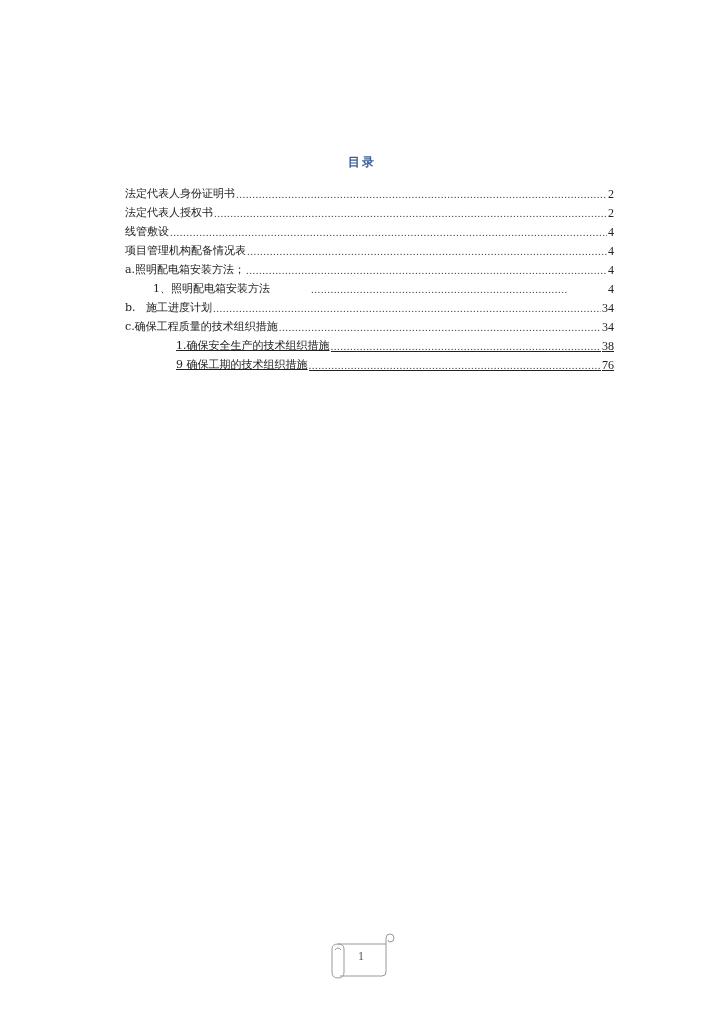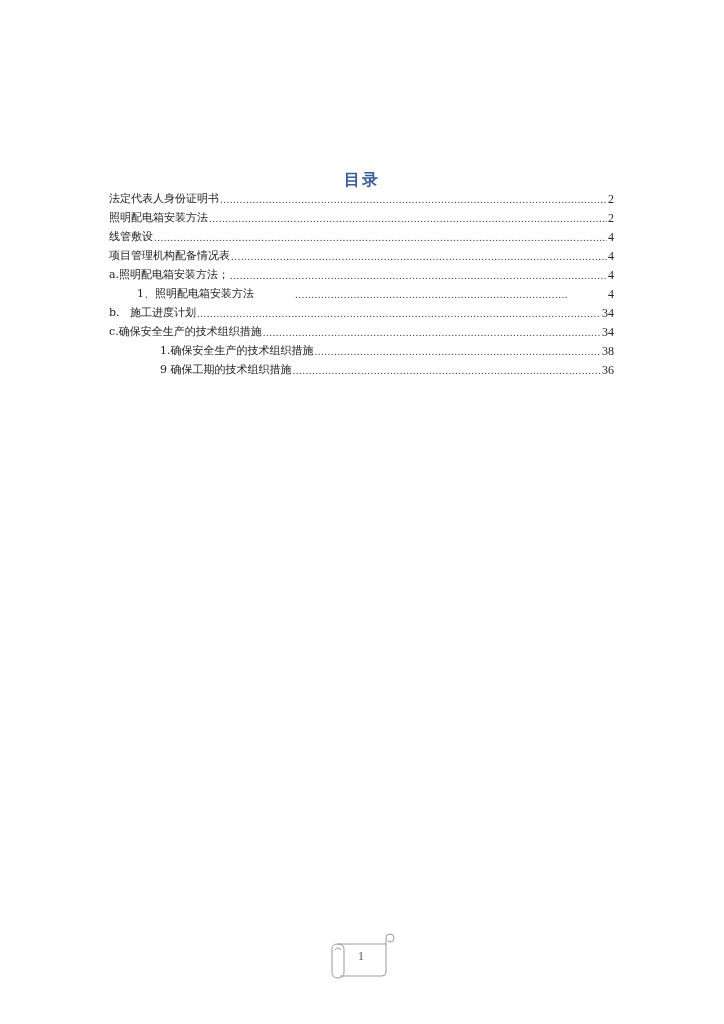--- a/index.html
+++ b/index.html
@@ -1,47 +1,47 @@
 <!DOCTYPE html>
 <html><head>
 <meta charset="utf-8">
 <style>
   html, body { margin:0; padding:0; background:#fff; }
   body { width:724px; height:1024px; position:relative; overflow:hidden;
          font-family: "DejaVu Serif", "Liberation Serif", serif; color:#222; }
   .title { position:absolute; top:154px; left:0; width:724px; text-align:center;
-           font-family:"DejaVu Sans","Liberation Sans",sans-serif; font-size:16px;
-           color:#3b5d95; font-weight:bold; letter-spacing:2px;margin-top:16px; }
+           font-family:"DejaVu Sans","Liberation Sans",sans-serif; font-size:12px;
+           color:#3b5d95; font-weight:bold; letter-spacing:2px; }
   .toc { position:absolute; top:187px; left:109px; width:505px; }
-  .row { display:flex; align-items:flex-end; height:19px; font-size:11px; line-height:14px; }
+  .row { display:flex; align-items:flex-start; height:19px; font-size:11px; line-height:14px;margin-left:16px; }
   .row .label { white-space:nowrap; }
   .row .dots { flex:1; overflow:hidden; white-space:nowrap; color:#444; margin:0 1px;
                font-family:"Liberation Serif",serif; letter-spacing:0.5px; }
   .row .dots::after { content:"........................................................................................................................................................................................................................................................................"; }
   .row .page { white-space:nowrap; font-family:"Liberation Serif",serif; font-size:12px; }
   .l1 { padding-left:0; }
   .l2 { padding-left:28px;gap:40px; }
-  .l3 { padding-left:51px; }
+  .l3 { padding-left:51px;text-decoration:underline; }
   .footer { position:absolute; left:328px; top:932px; width:70px; height:48px; }
   .footer .num { position:absolute; left:0; width:66px; top:17px; text-align:center;
                  font-family:"Liberation Serif",serif; font-size:12px; color:#555; }
 </style>
 </head>
 <body>
 
 <div class="title">目录</div>
 
 <div class="toc">
   <div class="row l1">
       <span class="label">法定代表人身份证明书</span>
       <span class="dots"></span>
       <span class="page">2</span>
     </div>
   <div class="row l1">
-      <span class="label">照明配电箱安装方法</span>
+      <span class="label">法定代表人授权书</span>
       <span class="dots"></span>
       <span class="page">2</span>
     </div>
   <div class="row l1">
       <span class="label">线管敷设</span>
       <span class="dots"></span>
       <span class="page">4</span>
     </div>
   <div class="row l1">
       <span class="label">项目管理机构配备情况表</span>
@@ -57,33 +57,33 @@
       <span class="label">1、照明配电箱安装方法</span>
       <span class="dots"></span>
       <span class="page">4</span>
     </div>
   <div class="row l1">
       <span class="label" style="white-space:pre">b.   施工进度计划</span>
       <span class="dots"></span>
       <span class="page">34</span>
     </div>
   <div class="row l1">
-      <span class="label">c.确保安全生产的技术组织措施</span>
+      <span class="label">c.确保工程质量的技术组织措施</span>
       <span class="dots"></span>
       <span class="page">34</span>
     </div>
   <div class="row l3">
       <span class="label">1.确保安全生产的技术组织措施</span>
       <span class="dots"></span>
       <span class="page">38</span>
     </div>
   <div class="row l3">
       <span class="label">9 确保工期的技术组织措施</span>
       <span class="dots"></span>
-      <span class="page">36</span>
+      <span class="page">76</span>
     </div>
 </div>
 
 <div class="footer">
   <svg width="70" height="48" viewBox="0 0 70 48" style="position:absolute;left:0;top:0">
     <g fill="none" stroke="#999" stroke-width="1">
       <path d="M10 12 H58 V40 Q58 44 54 44 H12"></path>
       <path d="M58 12 V6 Q58 2 62 2 Q66 2 66 6 Q66 10 62 10 Q60 10 60 8"></path>
       <path d="M10 12 Q4 12 4 17 V40 Q4 46 10 46 Q16 46 16 40 V17 Q16 12 10 12"></path>
       <path d="M7 18 Q10 14 13 18"></path>

